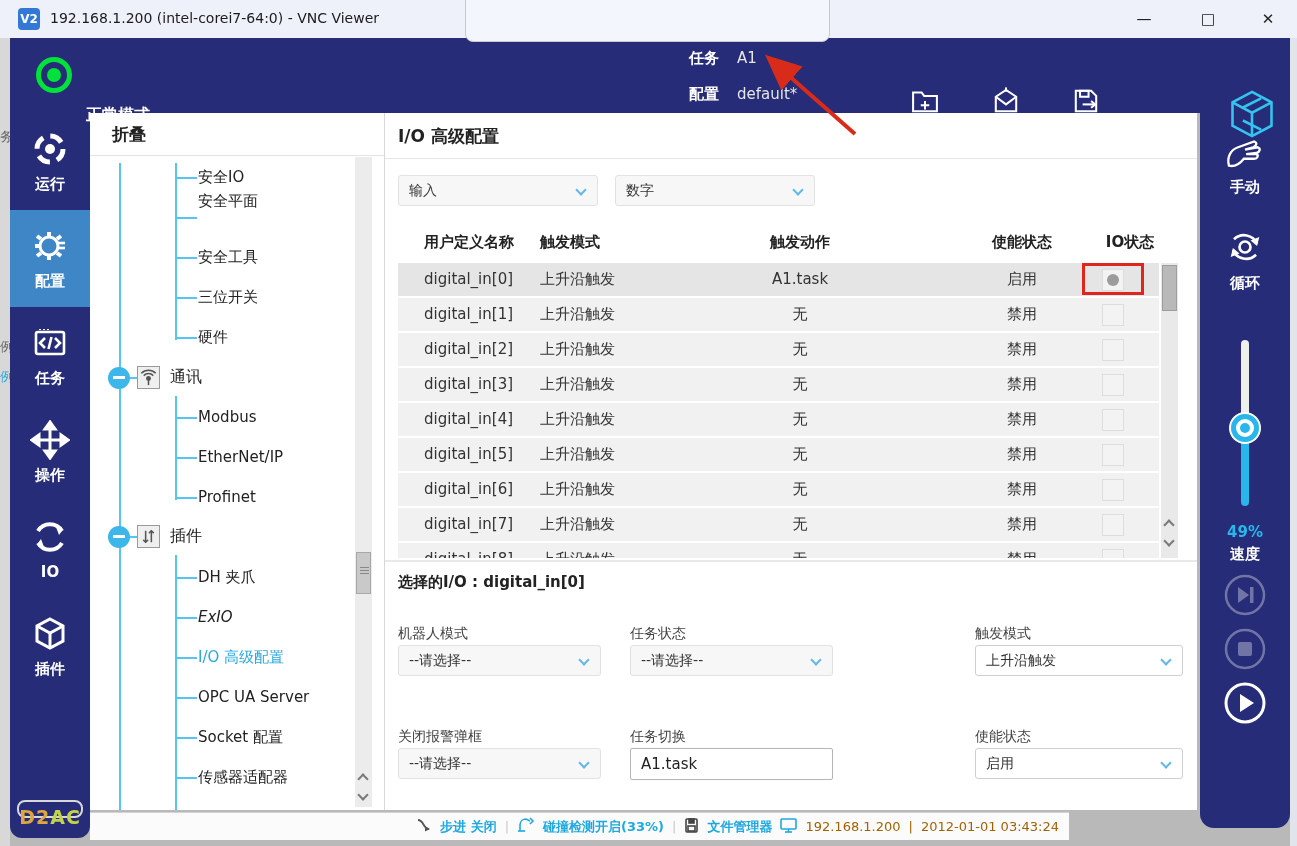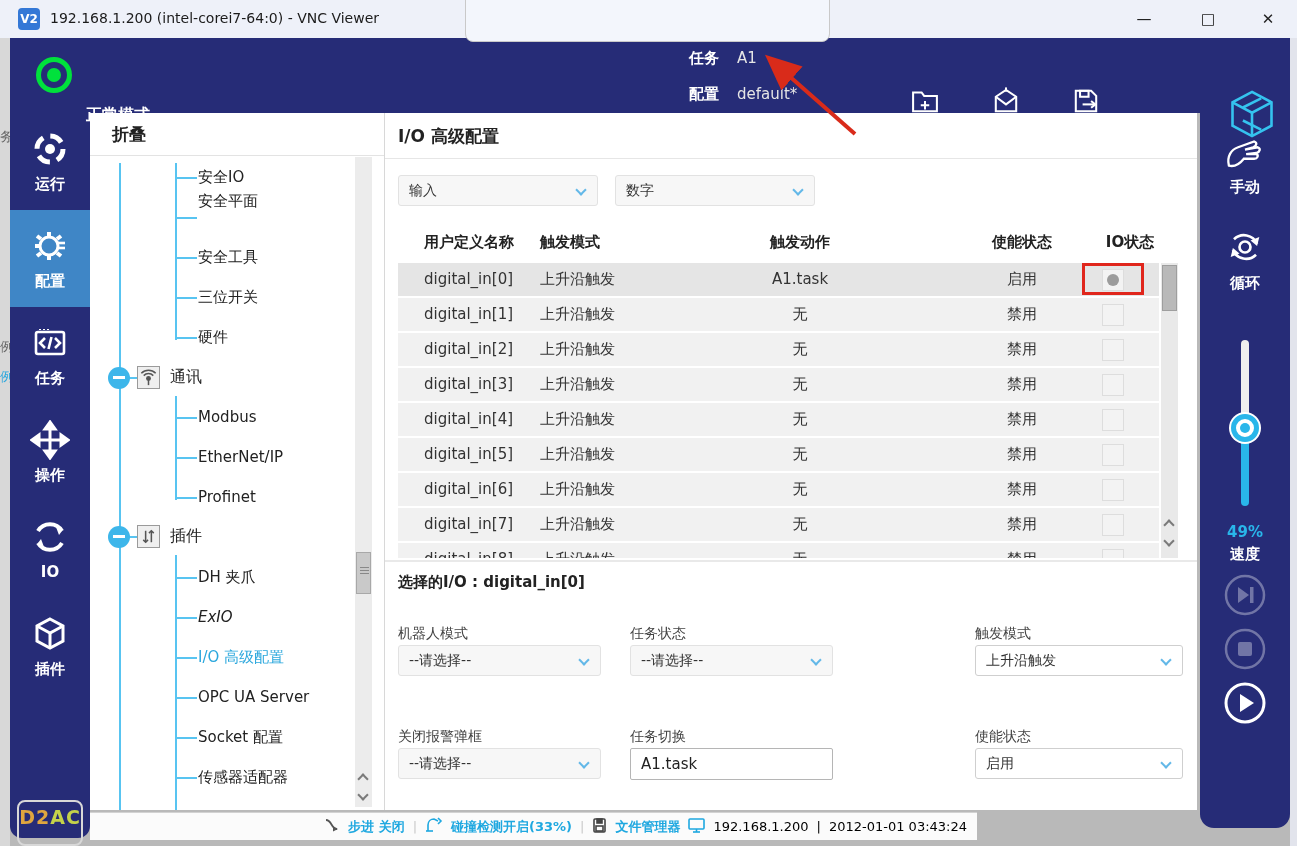--- a/index.html
+++ b/index.html
@@ -29,21 +29,21 @@
   .hdr-btn { position:absolute; top:46px; width:72px; height:62px; text-align:center; color:#fff; }
   .hdr-btn .lbl { display:block; margin-top:2px; font-size:14px; font-weight:bold; }
   .logo { position:absolute; left:1216px; top:50px; }
 
   
   .sidebar { position:absolute; left:10px; top:113px; width:80px; height:725px; background:#262c77; border-radius:0 0 12px 12px; z-index:3; }
   .side-item { position:absolute; left:0; width:80px; height:97px; color:#fff; text-align:center; }
   .side-item.active { background:#3f86c6; }
   .side-item svg { margin-top:16px; }
   .side-item .lbl { display:block; margin-top:2px; font-size:15px; font-weight:bold; }
-  .d2ac { position:absolute; left:7px; top:687px; width:66px; height:46px; border:2px solid #d8d8d8; border-radius:8px; text-align:center; line-height:30px; font-size:19px; font-weight:bold; letter-spacing:1px; }
+  .d2ac { position:absolute; left:7px; top:687px; width:66px; height:18px; border:2px solid #d8d8d8; border-radius:8px; text-align:center; line-height:30px; font-size:19px; font-weight:bold; letter-spacing:1px; }
   .d2ac .p1 { color:#dfa63f; } .d2ac .p2 { color:#c4d24a; }
 
   
   .tree-panel { position:absolute; left:90px; top:113px; width:295px; height:697px; background:#fff; border-right:1px solid #d8d8d8; overflow:hidden; }
   .tree-title { position:absolute; left:22px; top:10px; font-size:17px; font-weight:bold; color:#222; }
   .tree-head-line { position:absolute; left:0; top:42px; width:295px; height:1px; background:#e3e3e3; }
   .vline { position:absolute; width:2px; background:#58c4f1; }
   .tick-h { position:absolute; height:2px; background:#58c4f1; }
   .tnode { position:absolute; height:24px; }
   .tnode .tlabel { font-size:15px; color:#222; white-space:nowrap; }
@@ -89,23 +89,23 @@
   .slider-track-top { position:absolute; left:41px; top:227px; width:8px; height:92px; background:#efefef; border-radius:4px 4px 0 0; }
   .slider-track-bot { position:absolute; left:41px; top:317px; width:8px; height:76px; background:#29b6ea; border-radius:0 0 4px 4px; }
   .slider-knob { position:absolute; left:31px; top:301px; width:28px; height:28px; border-radius:50%; background:#fff; border:5px solid #29b6ea; box-shadow:0 0 0 2px #fff; }
   .slider-knob .c { position:absolute; left:4px; top:4px; width:10px; height:10px; border-radius:50%; background:#29b6ea; }
   .speed-pct { position:absolute; left:0; top:410px; width:90px; text-align:center; color:#29b6ea; font-size:15px; font-weight:bold; }
   .speed-lbl { position:absolute; left:0; top:432px; width:90px; text-align:center; color:#fff; font-size:15px; font-weight:bold; }
   .tbtn { position:absolute; left:23px; width:44px; height:44px; border-radius:50%; }
   .tbtn svg { display:block; }
 
   
-  .statusbar { position:absolute; left:90px; top:812px; width:887px; height:28px; background:#fbfbfb; border-top:1px solid #d2d2d2; display:flex; align-items:center; justify-content:flex-end; gap:8px; padding-right:10px; font-size:13px; z-index:2; }
+  .statusbar { position:absolute; left:90px; top:812px; width:979px; height:28px; background:#fbfbfb; border-top:1px solid #d2d2d2; display:flex; align-items:center; justify-content:flex-end; gap:8px; padding-right:10px; font-size:13px; z-index:2; }
   .st-cyan { color:#1fa8e0; font-weight:bold; }
-  .st-gray { color:#000000; }
+  .st-gray { color:#a16207; }
   .st-sep { color:#c9c9c9; }
 
   .annot-arrow { position:absolute; left:755px; top:48px; z-index:40; }
 </style>
 </head>
 <body>
 
 <div class="screen">
 
   <div class="titlebar">

